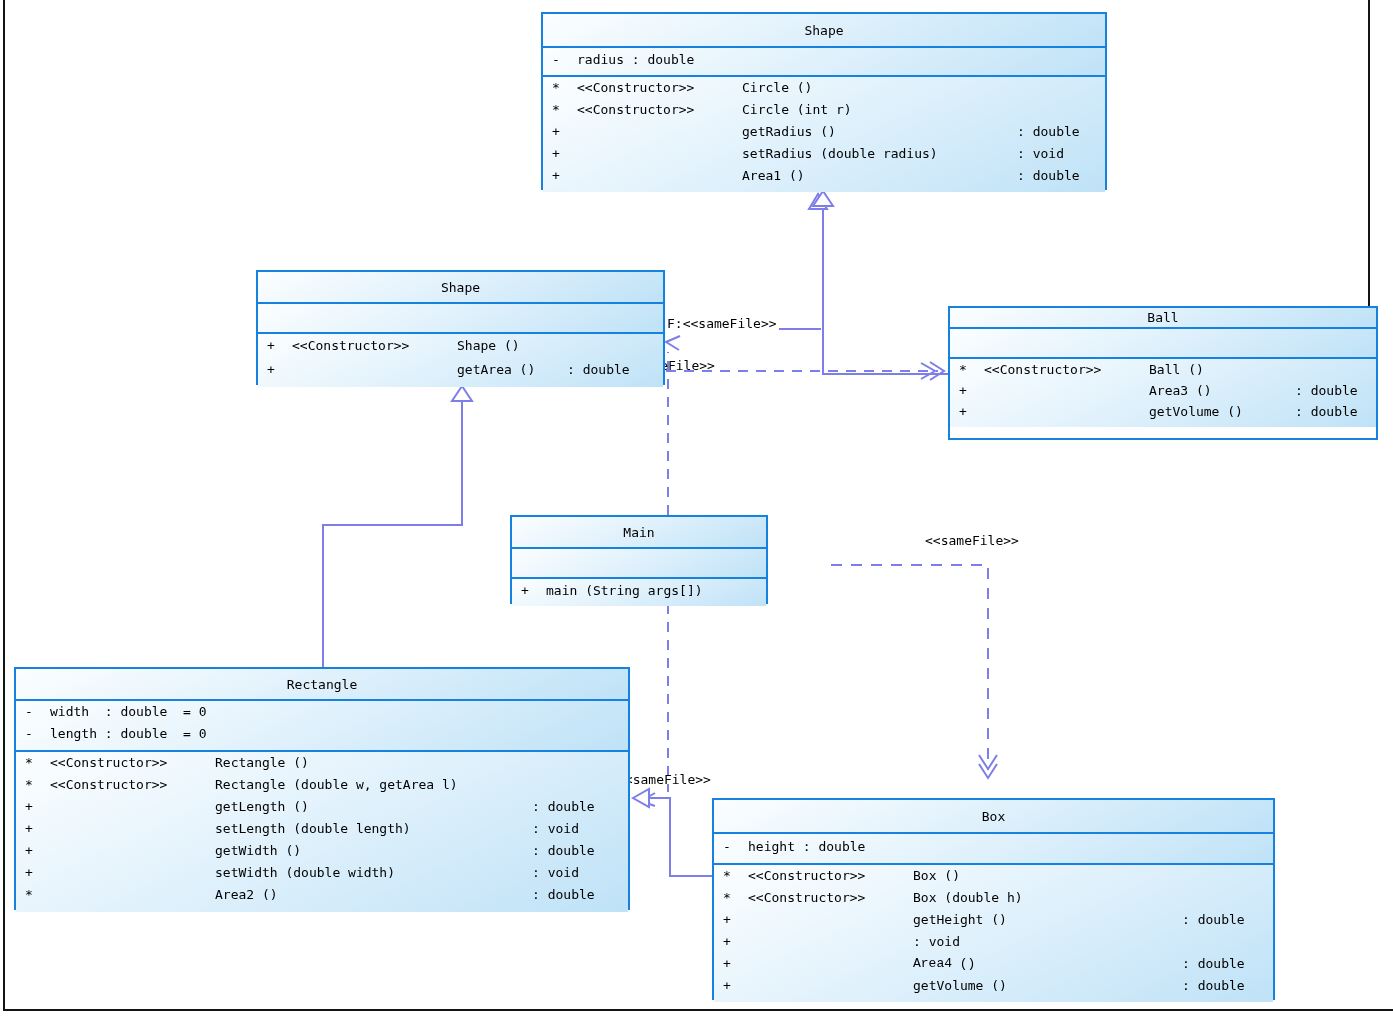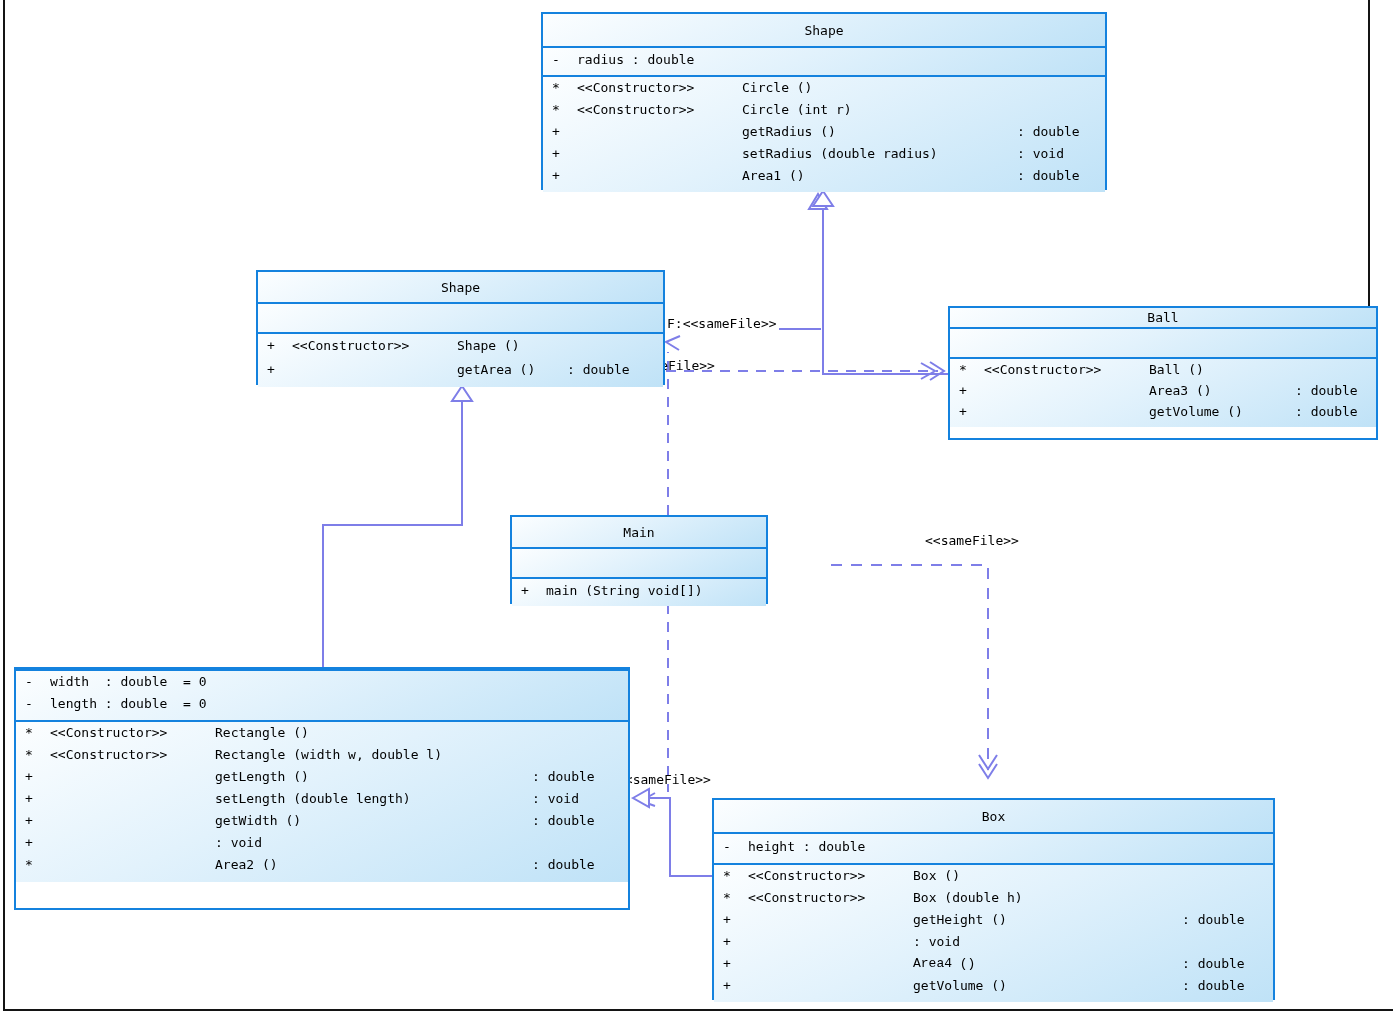--- a/index.html
+++ b/index.html
@@ -117,35 +117,36 @@
       <div class="compartment cmp-methods" style="height: 70px;">
         <div class="row" style="line-height: 21px; height: 21px;"><span class="m">*</span><span class="s" style="width: 165px; flex: 0 0 165px;">&lt;&lt;Constructor&gt;&gt;</span><span class="n">Ball ()</span></div>
         <div class="row" style="line-height: 21px; height: 21px;"><span class="m">+</span><span class="s" style="width: 165px; flex: 0 0 165px;"></span><span class="n" style="width: 146px; flex: 0 0 146px;">Area3 ()</span><span class="t">: double</span></div>
         <div class="row" style="line-height: 21px; height: 21px;"><span class="m">+</span><span class="s" style="width: 165px; flex: 0 0 165px;"></span><span class="n" style="width: 146px; flex: 0 0 146px;">getVolume ()</span><span class="t">: double</span></div>
       </div>
     </div>
     <div class="uml-class" style="left: 510px; top: 515px; width: 258px; height: 89px;">
       <div class="compartment cmp-title" style="height: 30px;">Main</div>
       <div class="compartment cmp-attrs" style="height: 30px;"></div>
       <div class="compartment cmp-methods" style="height: 29px;">
-        <div class="row" style="line-height: 23px; height: 23px;"><span class="m">+</span><span class="n" style="width: 226px; flex: 0 0 226px;">main (String void[])</span><span class="t">: void</span></div>
+        <div class="row" style="line-height: 23px; height: 23px;"><span class="m">+</span><span class="n" style="width: 226px; flex: 0 0 226px;">main (String args[])</span><span class="t">: void</span></div>
       </div>
     </div>
     <div class="uml-class" style="left: 14px; top: 667px; width: 616px; height: 243px;">
+      <div class="compartment cmp-title" style="height: 30px;">Rectangle</div>
       <div class="compartment cmp-attrs" style="height: 51px;">
         <div class="row" style="line-height: 22px; height: 22px;"><span class="m">-</span><span class="at">width  : double  = 0</span></div>
         <div class="row" style="line-height: 22px; height: 22px;"><span class="m">-</span><span class="at">length : double  = 0</span></div>
       </div>
       <div class="compartment cmp-methods" style="height: 162px;">
         <div class="row" style="line-height: 22px; height: 22px;"><span class="m">*</span><span class="s" style="width: 165px; flex: 0 0 165px;">&lt;&lt;Constructor&gt;&gt;</span><span class="n">Rectangle ()</span></div>
-        <div class="row" style="line-height: 22px; height: 22px;"><span class="m">*</span><span class="s" style="width: 165px; flex: 0 0 165px;">&lt;&lt;Constructor&gt;&gt;</span><span class="n">Rectangle (width w, double l)</span></div>
+        <div class="row" style="line-height: 22px; height: 22px;"><span class="m">*</span><span class="s" style="width: 165px; flex: 0 0 165px;">&lt;&lt;Constructor&gt;&gt;</span><span class="n">Rectangle (double w, getArea l)</span></div>
         <div class="row" style="line-height: 22px; height: 22px;"><span class="m">+</span><span class="s" style="width: 165px; flex: 0 0 165px;"></span><span class="n" style="width: 317px; flex: 0 0 317px;">getLength ()</span><span class="t">: double</span></div>
         <div class="row" style="line-height: 22px; height: 22px;"><span class="m">+</span><span class="s" style="width: 165px; flex: 0 0 165px;"></span><span class="n" style="width: 317px; flex: 0 0 317px;">setLength (double length)</span><span class="t">: void</span></div>
         <div class="row" style="line-height: 22px; height: 22px;"><span class="m">+</span><span class="s" style="width: 165px; flex: 0 0 165px;"></span><span class="n" style="width: 317px; flex: 0 0 317px;">getWidth ()</span><span class="t">: double</span></div>
-        <div class="row" style="line-height: 22px; height: 22px;"><span class="m">+</span><span class="s" style="width: 165px; flex: 0 0 165px;"></span><span class="t">: void</span></div>
+        <div class="row" style="line-height: 22px; height: 22px;"><span class="m">+</span><span class="s" style="width: 165px; flex: 0 0 165px;"></span><span class="n" style="width: 317px; flex: 0 0 317px;">setWidth (double width)</span><span class="t">: void</span></div>
         <div class="row" style="line-height: 22px; height: 22px;"><span class="m">*</span><span class="s" style="width: 165px; flex: 0 0 165px;"></span><span class="n" style="width: 317px; flex: 0 0 317px;">Area2 ()</span><span class="t">: double</span></div>
       </div>
     </div>
     <div class="uml-class" style="left: 712px; top: 798px; width: 563px; height: 202px;">
       <div class="compartment cmp-title" style="height: 32px;">Box</div>
       <div class="compartment cmp-attrs" style="height: 31px;">
         <div class="row" style="line-height: 25px; height: 25px;"><span class="m">-</span><span class="at">height : double</span></div>
       </div>
       <div class="compartment cmp-methods" style="height: 139px;">
         <div class="row" style="line-height: 22px; height: 22px;"><span class="m">*</span><span class="s" style="width: 165px; flex: 0 0 165px;">&lt;&lt;Constructor&gt;&gt;</span><span class="n">Box ()</span></div>

